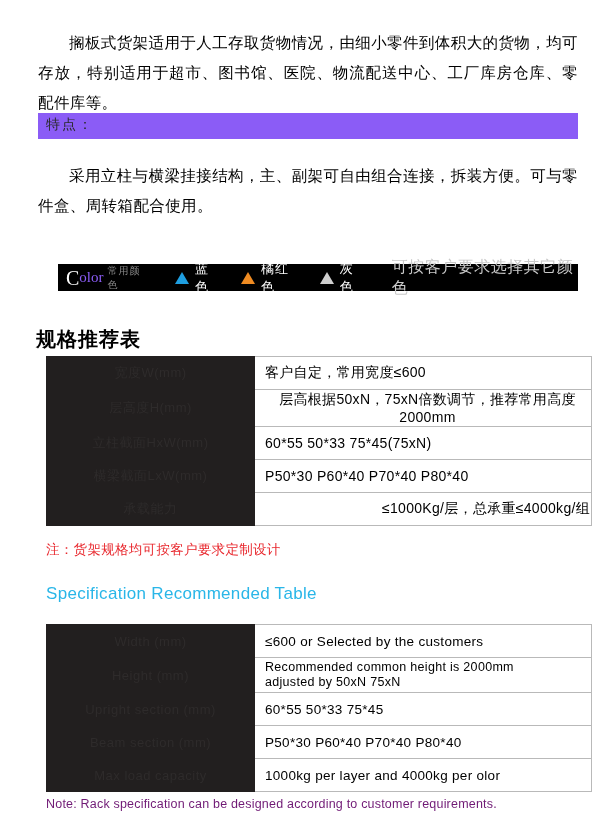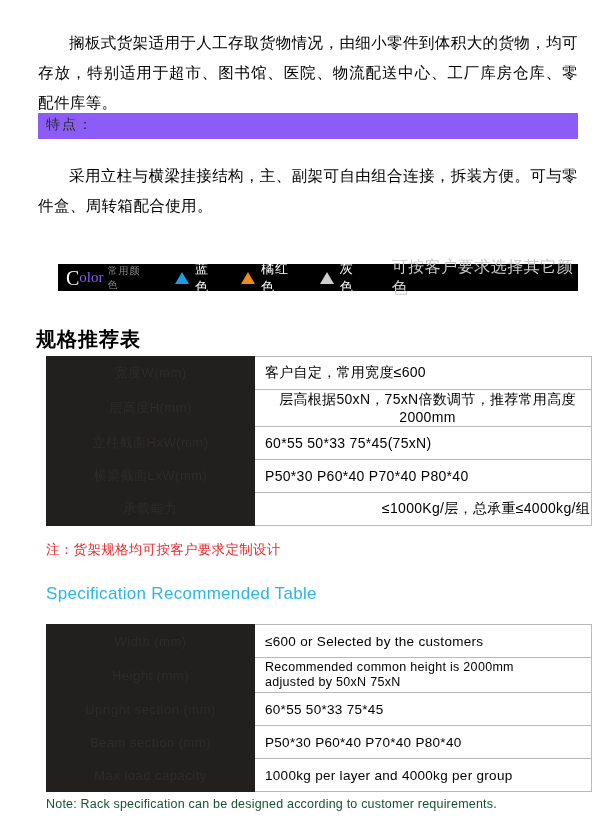--- a/index.html
+++ b/index.html
@@ -186,21 +186,21 @@
     top: 541px;
     font-size: 13.5px;
     color: #e8262c;
     letter-spacing: 0.3px;
   }
   .note-en {
     position: absolute;
     left: 46px;
     top: 797px;
     font-size: 12.5px;
-    color: #14532d;
+    color: #701a75;
     letter-spacing: 0.2px;
     text-align: center;
   }
 </style>
 </head>
 <body>
 
 <div class="page">
 
   <p class="intro">搁板式货架适用于人工存取货物情况，由细小零件到体积大的货物，均可存放，特别适用于超市、图书馆、医院、物流配送中心、工厂库房仓库、零配件库等。</p>
@@ -279,20 +279,20 @@
       <tr>
         <td class="k">Upright section (mm)</td>
         <td class="v">60*55   50*33    75*45</td>
       </tr>
       <tr>
         <td class="k">Beam  section  (mm)</td>
         <td class="v">P50*30  P60*40  P70*40  P80*40</td>
       </tr>
       <tr>
         <td class="k">Max load capacity</td>
-        <td class="v">1000kg per layer and 4000kg per group</td>
+        <td class="v">1000kg per layer and 4000kg per olor</td>
       </tr>
     </tbody>
   </table>
 
   <div class="note-en">Note: Rack specification can be designed according to customer requirements.</div>
 
 </div>
 
 </body></html>

